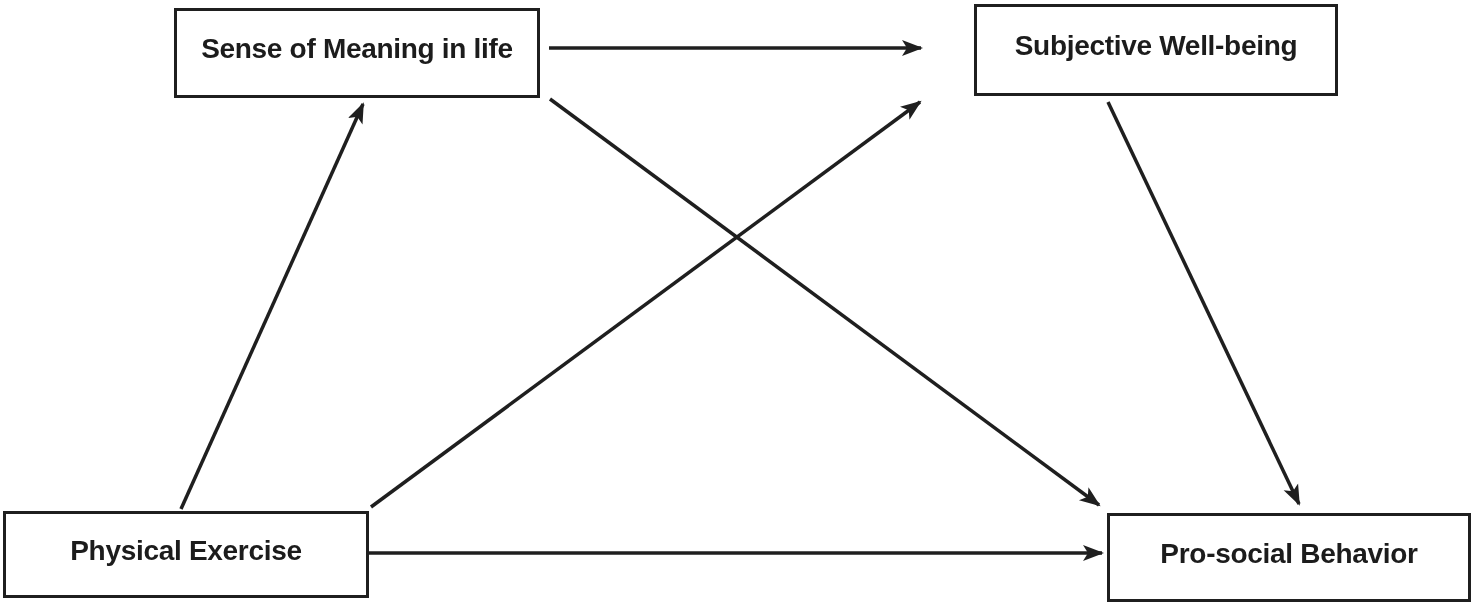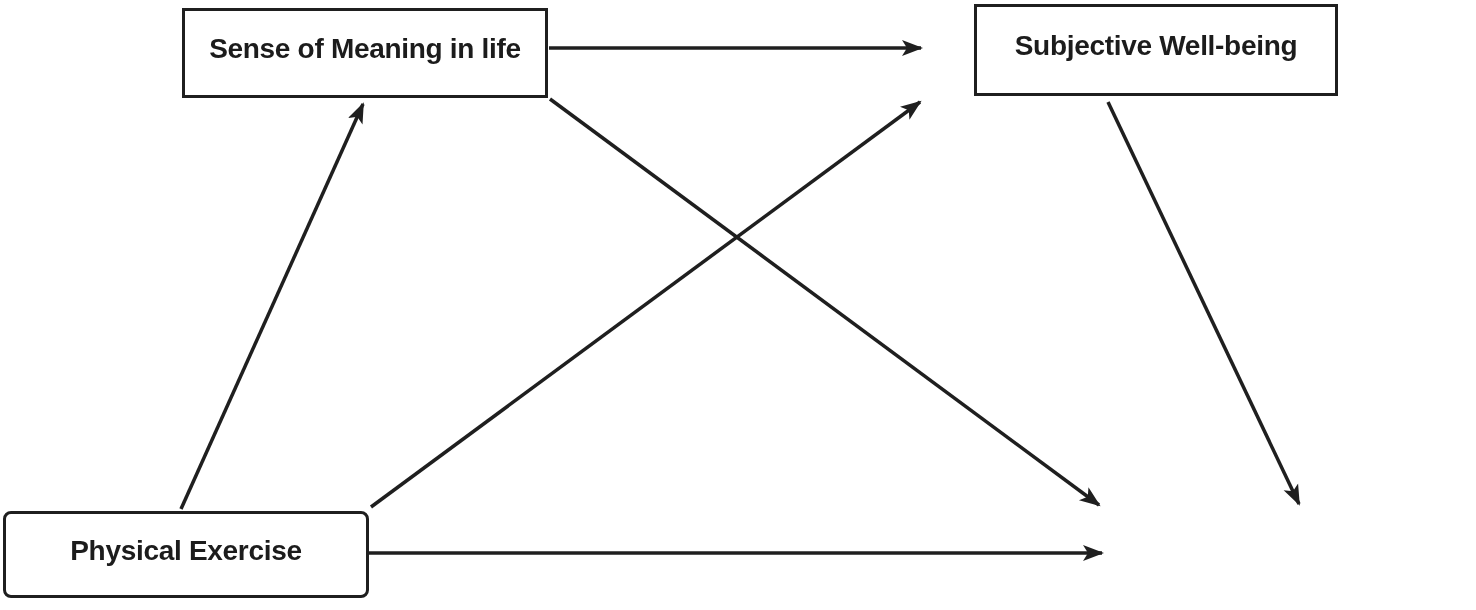--- a/index.html
+++ b/index.html
@@ -26,23 +26,23 @@
     z-index: 1;
   }
   .node-label {
     font-size: 28px;
     font-weight: 600;
     letter-spacing: -0.3px;
     color: #1c1c1c;
     transform: translateY(-4px);
     white-space: nowrap;
   }
-  #node-sense-of-meaning      { left: 182px; top: 8px;   width: 366px; height: 90px; }
+  #node-sense-of-meaning      { left: 174px; top: 8px;   width: 366px; height: 90px; }
   #node-subjective-well-being { left: 974px; top: 4px;   width: 364px; height: 92px; }
-  #node-physical-exercise     { left: 3px;   top: 511px; width: 366px; height: 87px; border-radius: 8px; }
+  #node-physical-exercise     { left: 3px;   top: 511px; width: 366px; height: 87px; }
   #node-pro-social-behavior   { left: 1107px;top: 513px; width: 364px; height: 89px; }
   svg.edge-layer {
     position: absolute;
     left: 0;
     top: 0;
     width: 1476px;
     height: 610px;
     z-index: 2;
     pointer-events: none;
   }
@@ -61,20 +61,23 @@
   </div>
 
   <div class="node" id="node-subjective-well-being">
     <span class="node-label">Subjective Well-being</span>
   </div>
 
   <div class="node" id="node-physical-exercise">
     <span class="node-label">Physical Exercise</span>
   </div>
 
+  <div class="node" id="node-pro-social-behavior">
+    <span class="node-label">Pro-social Behavior</span>
+  </div>
 
   <svg class="edge-layer" viewBox="0 0 1476 610" xmlns="http://www.w3.org/2000/svg">
     <defs>
       <marker id="arrowhead" markerUnits="userSpaceOnUse" markerWidth="22" markerHeight="18" refX="19" refY="8.5" orient="auto">
         <path d="M0,0.5 L21,8.5 L0,16.5 L5,8.5 Z" fill="#1f1f1f"></path>
       </marker>
     </defs>
     <g id="edges">
         <line x1="181" y1="509" x2="363" y2="104" marker-end="url(#arrowhead)"></line>
         <line x1="371" y1="507" x2="920" y2="102" marker-end="url(#arrowhead)"></line>

